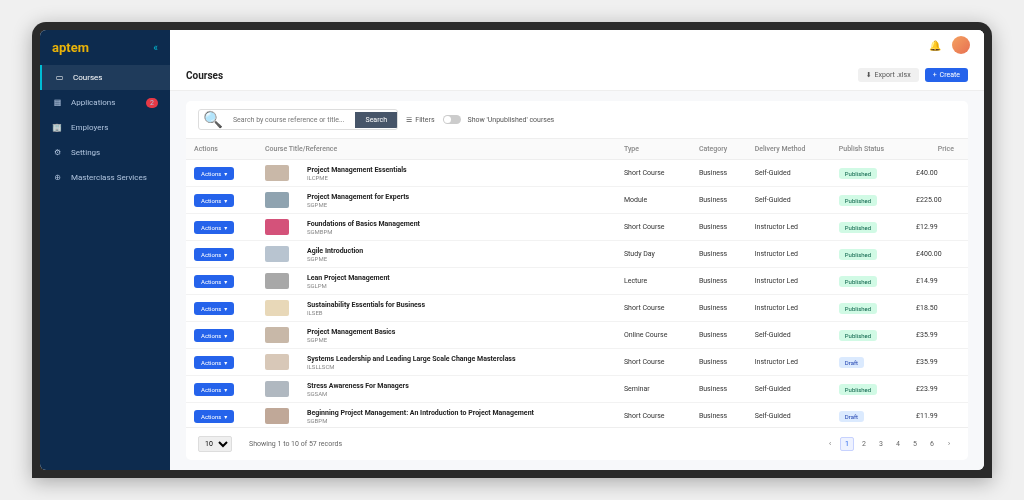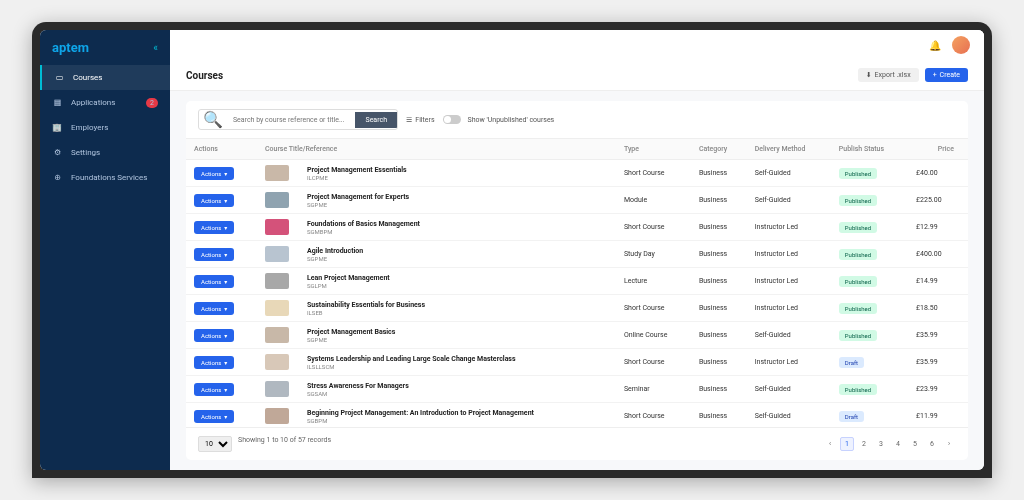--- a/index.html
+++ b/index.html
@@ -2,21 +2,21 @@
 <html><head>
 <meta charset="utf-8">
 <style>
 *{box-sizing:border-box;margin:0;padding:0;font-family:-apple-system,BlinkMacSystemFont,"Segoe UI",Roboto,sans-serif}
 body{background:#f0f0f0;display:flex;justify-content:center;align-items:center;min-height:500px;padding:20px}
 .laptop{position:relative;width:960px}
 .screen-bezel{background:#2a2a2a;border-radius:14px 14px 0 0;padding:8px;box-shadow:0 4px 20px rgba(0,0,0,0.3)}
 .screen{background:#fff;border-radius:6px;overflow:hidden;display:flex;height:440px}
 .sidebar{width:130px;background:#0d2b4e;color:#fff;display:flex;flex-direction:column;font-size:8px}
 .logo-row{display:flex;align-items:center;justify-content:space-between;padding:10px 12px}
-.logo{color:#0ea5e9;font-weight:700;font-size:13px}
+.logo{color:#eab308;font-weight:700;font-size:13px}
 .collapse-btn{color:#00bcd4;cursor:pointer;font-size:10px}
 .nav-item{display:flex;align-items:center;padding:7px 12px;gap:8px;cursor:pointer;color:#b0c4de;font-size:8px}
 .nav-item.active{background:rgba(255,255,255,0.08);border-left:2px solid #00bcd4;color:#fff}
 .nav-icon{width:11px;height:11px;display:inline-flex;align-items:center;justify-content:center}
 .badge{background:#e63946;border-radius:8px;padding:1px 4px;font-size:7px;margin-left:auto}
 .main{flex:1;background:#f7f8fa;display:flex;flex-direction:column;overflow:hidden}
 .topbar{display:flex;justify-content:flex-end;align-items:center;padding:6px 14px;gap:10px;background:#fff}
 .bell-icon{color:#888;font-size:10px}
 .avatar{width:18px;height:18px;border-radius:50%;background:linear-gradient(135deg,#f4a261,#e76f51)}
 .page-header{display:flex;justify-content:space-between;align-items:center;padding:8px 16px;background:#fff;border-bottom:1px solid #eee}
@@ -41,21 +41,21 @@
 .actions-btn{background:#2563eb;color:#fff;border:none;padding:3px 7px;border-radius:3px;font-size:6px;cursor:pointer;display:inline-flex;align-items:center;gap:3px}
 .course-cell{display:flex;align-items:center;gap:18px}
 .thumb{width:24px;height:16px;border-radius:2px;flex-shrink:0}
 .course-title{font-weight:700;color:#222;font-size:7px}
 .course-ref{color:#888;font-size:6px}
 .status-badge{padding:2px 6px;border-radius:3px;font-size:6px;display:inline-block}
 .published{background:#d1fae5;color:#065f46}
 .draft{background:#dbeafe;color:#1e40af}
 .price-cell{text-align:left;padding-right:14px}
 .pagination{display:flex;justify-content:space-between;align-items:center;padding:8px 12px;border-top:1px solid #eee;font-size:7px;color:#666}
-.page-size{display:flex;gap:6px}
+.page-size{display:flex;align-items:center;gap:17px}
 .page-size select{font-size:7px;padding:2px;border:1px solid #ddd;border-radius:2px}
 .page-nav{display:flex;gap:3px;align-items:center}
 .page-btn{width:14px;height:14px;display:flex;align-items:center;justify-content:center;border-radius:2px;cursor:pointer;font-size:7px}
 .page-btn.active{background:#eef2ff;color:#2563eb;border:1px solid #c7d2fe}
 .laptop-base{height:18px;background:linear-gradient(#444,#222);border-radius:0 0 28px 28px;position:relative;display:flex;justify-content:center;align-items:flex-start}
 .notch{width:120px;height:8px;background:linear-gradient(#555,#333);border-radius:0 0 6px 6px}
 .laptop-label{position:absolute;bottom:8px;font-size:7px;color:#999}
 th.price-th{text-align:right;padding-right:14px}
 </style>
 </head>
@@ -83,21 +83,21 @@
             <div class="nav-item">
               <span class="nav-icon">🏢</span>
               <span>Employers</span>
             </div>
             <div class="nav-item">
               <span class="nav-icon">⚙</span>
               <span>Settings</span>
             </div>
             <div class="nav-item">
               <span class="nav-icon">⊕</span>
-              <span>Foundations Services</span>
+              <span>Masterclass Services</span>
             </div>
           </div>
       </aside>
 
       <main class="main">
         <div class="topbar">
           <span class="bell-icon">🔔</span>
           <div class="avatar"></div>
         </div>
 

